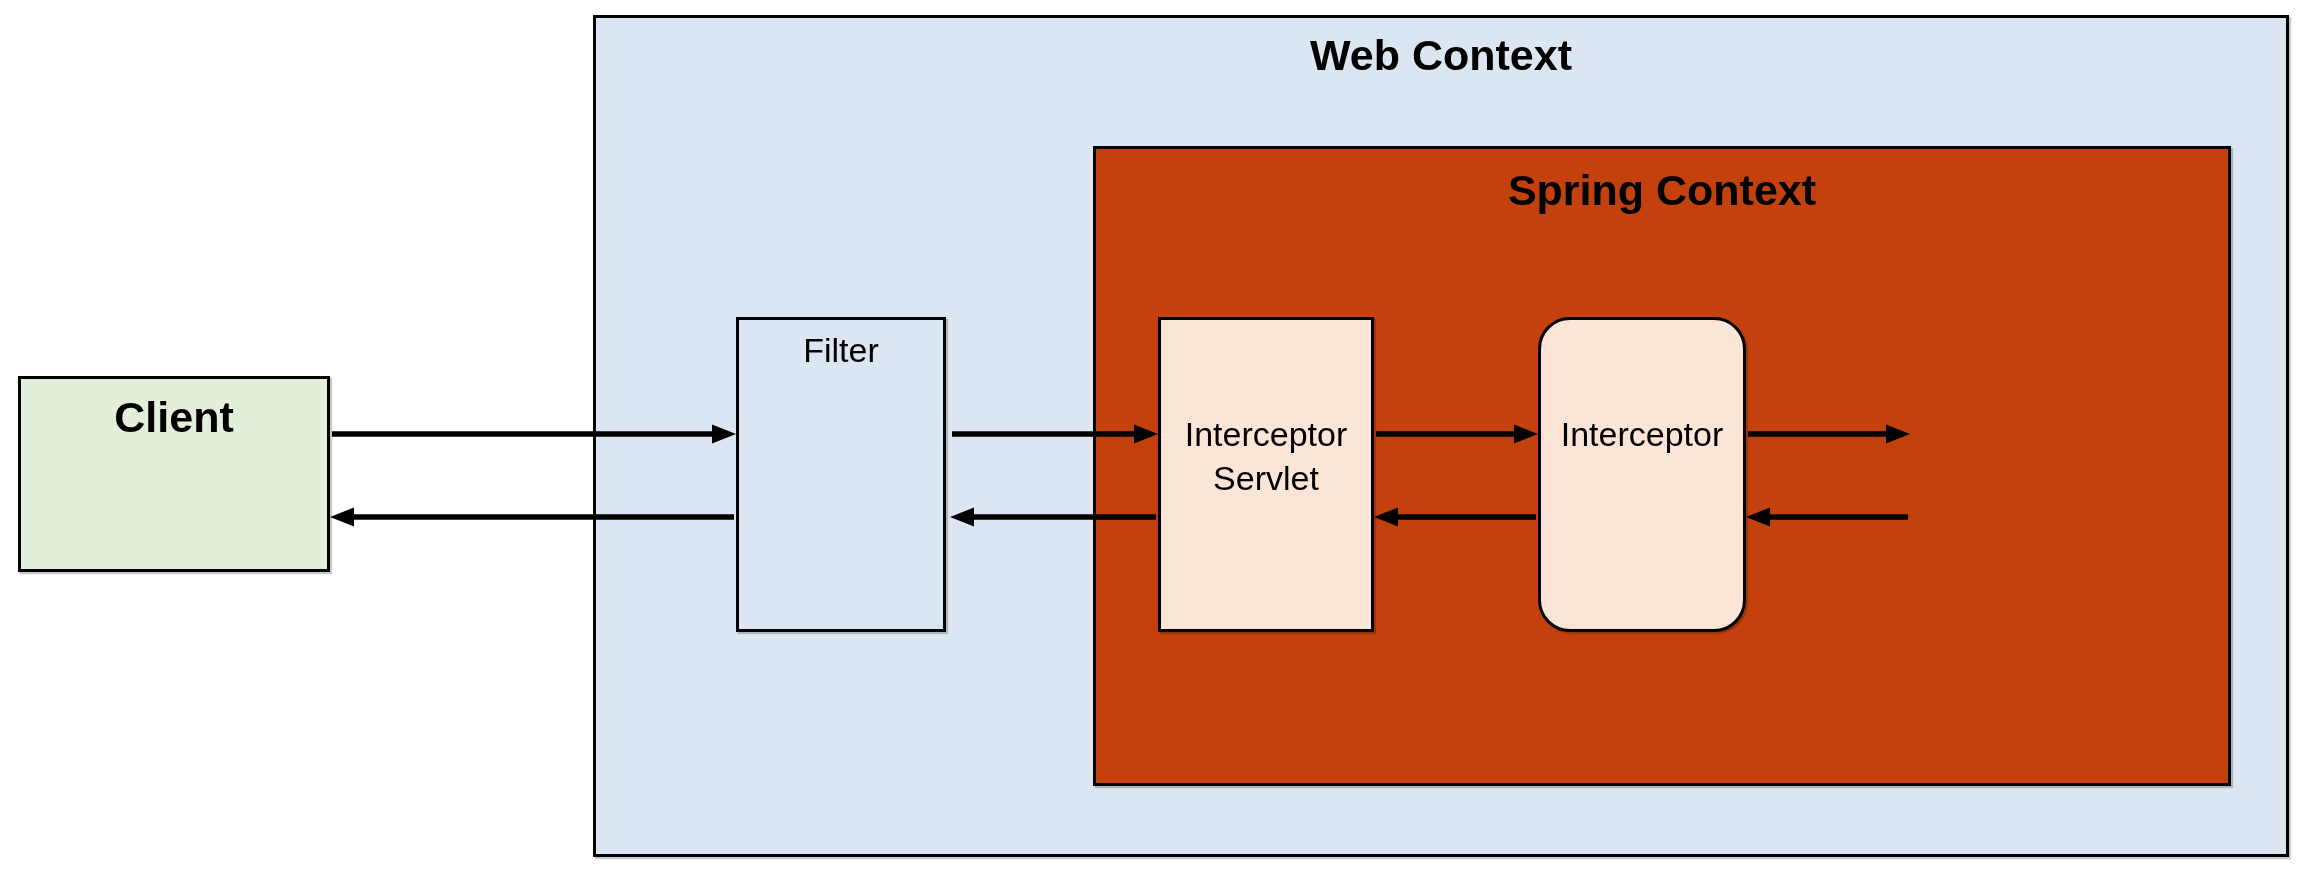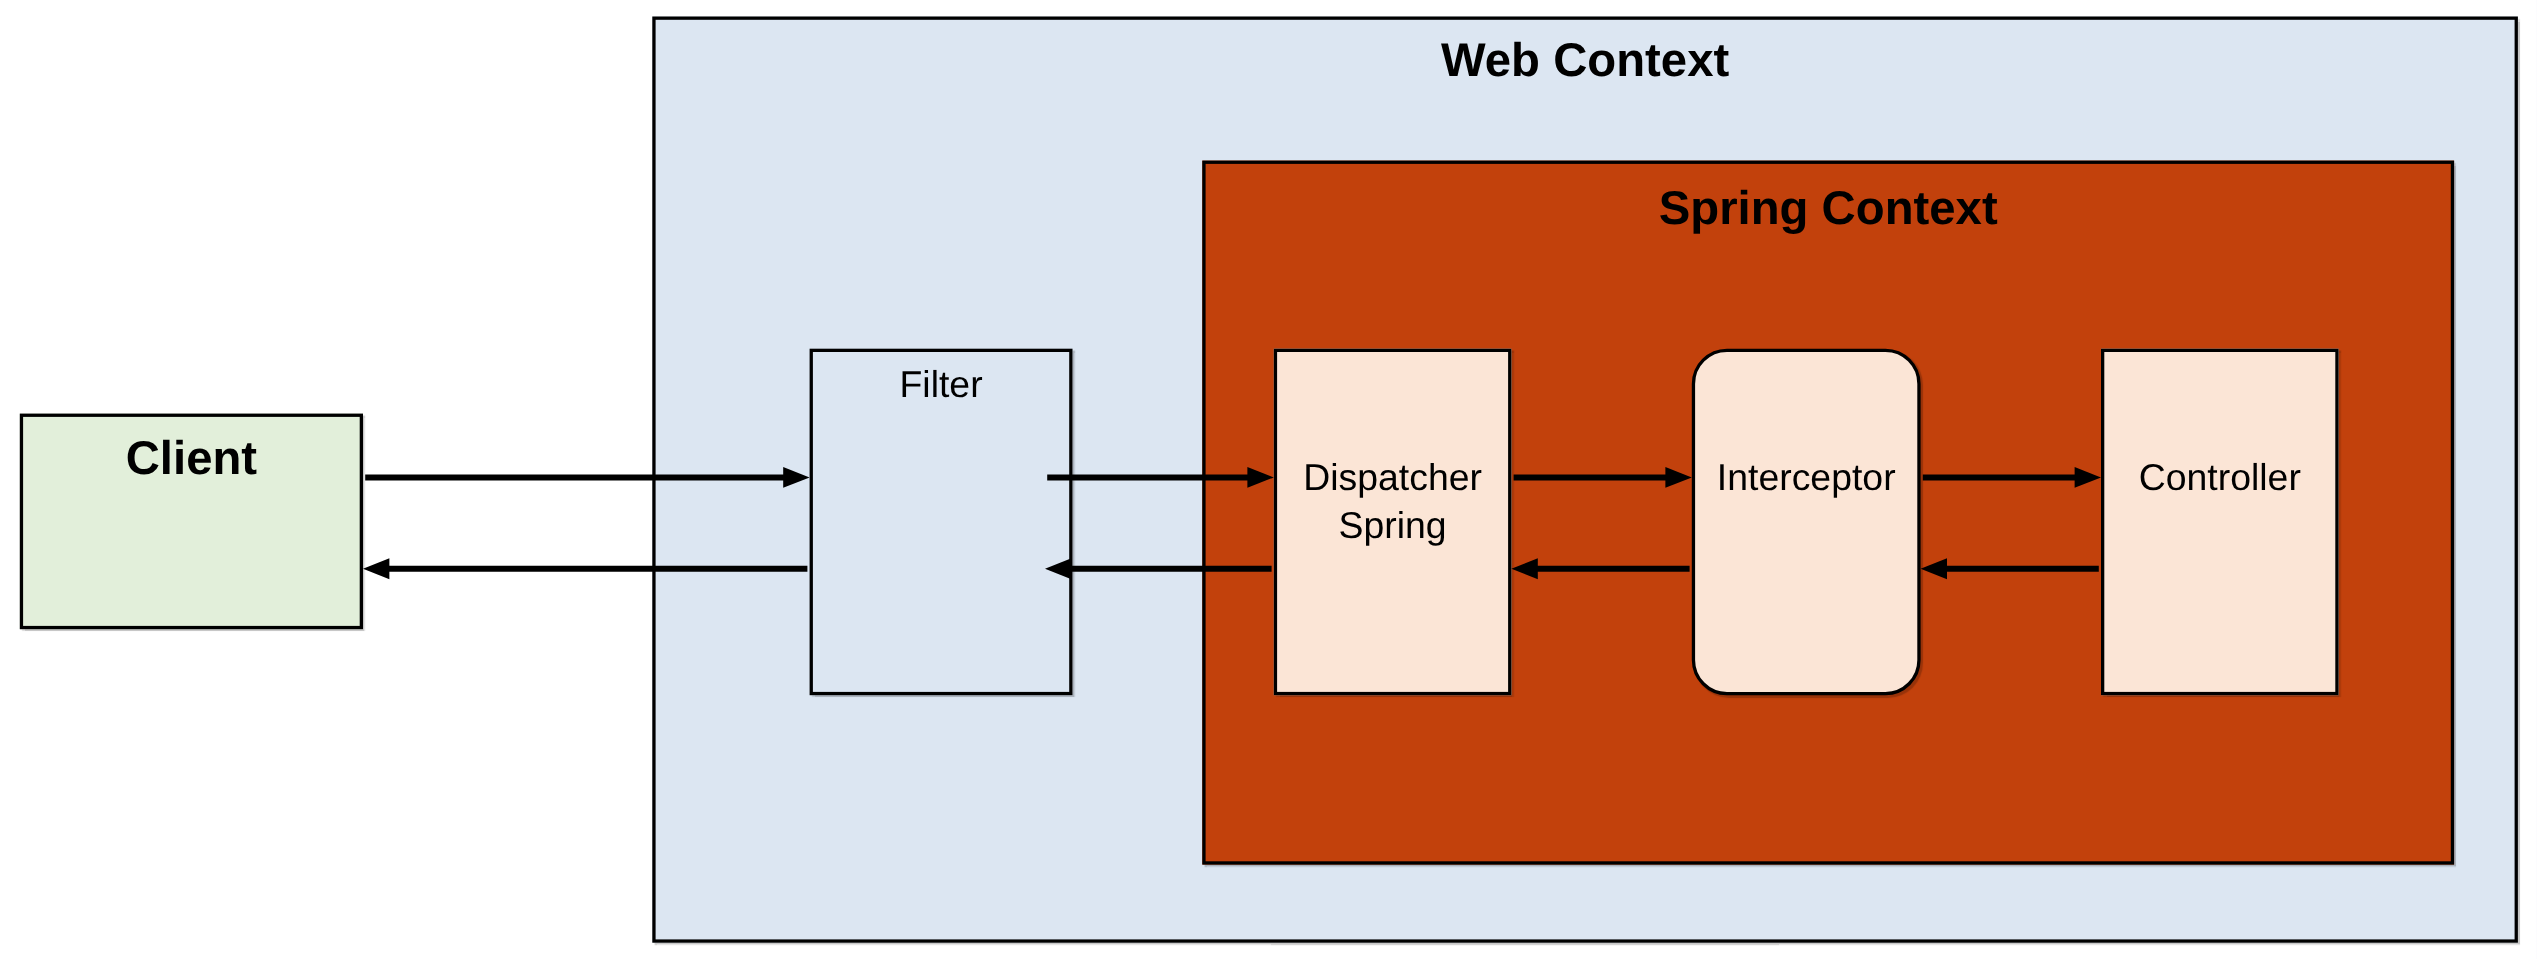--- a/index.html
+++ b/index.html
@@ -47,21 +47,21 @@
     padding-top: 8px;
   }
   
   .spring-context {
     left: 497px; top: 128px; width: 1138px; height: 640px;
     background: #c2410c;
     padding-top: 12px;
   }
   
   .filter {
-    left: 140px; top: 299px; width: 239px; height: 315px;
+    left: 140px; top: 299px; width: 210px; height: 315px;
     background: #dce6f2;
     padding-top: 8px;
   }
   
   .dispatcher { left: 62px;  top: 168px; width: 216px; height: 315px; background: #fbe5d6; padding-top: 92px; }
   .interceptor { left: 442px; top: 168px; width: 208px; height: 315px; background: #fbe5d6; padding-top: 92px; border-radius: 32px; }
   .controller { left: 814px; top: 168px; width: 216px; height: 315px; background: #fbe5d6; padding-top: 92px; }
 
   .arrow-layer {
     position: absolute;
@@ -83,30 +83,27 @@
     <span class="container-title">Web Context</span>
 
     <div class="box filter">
       <span class="node-label">Filter</span>
     </div>
 
     <div class="box spring-context">
       <span class="container-title">Spring Context</span>
 
       <div class="box dispatcher">
-        <span class="node-label">Dispatcher Spring</span>
+        <span class="node-label">Interceptor Servlet</span>
       </div>
 
       <div class="box interceptor">
         <span class="node-label">Interceptor</span>
       </div>
 
-      <div class="box controller">
-        <span class="node-label">Controller</span>
-      </div>
     </div>
   </div>
 
   <svg class="arrow-layer" id="arrows" viewBox="0 0 2306 872" xmlns="http://www.w3.org/2000/svg">
       <line x1="332" y1="434" x2="716" y2="434" stroke="#000000" stroke-width="5.5"></line>
       <polygon points="736,434 712,424.5 712,443.5" fill="#000000"></polygon>
       <line x1="952" y1="434" x2="1138" y2="434" stroke="#000000" stroke-width="5.5"></line>
       <polygon points="1158,434 1134,424.5 1134,443.5" fill="#000000"></polygon>
       <line x1="1376" y1="434" x2="1518" y2="434" stroke="#000000" stroke-width="5.5"></line>
       <polygon points="1538,434 1514,424.5 1514,443.5" fill="#000000"></polygon>

